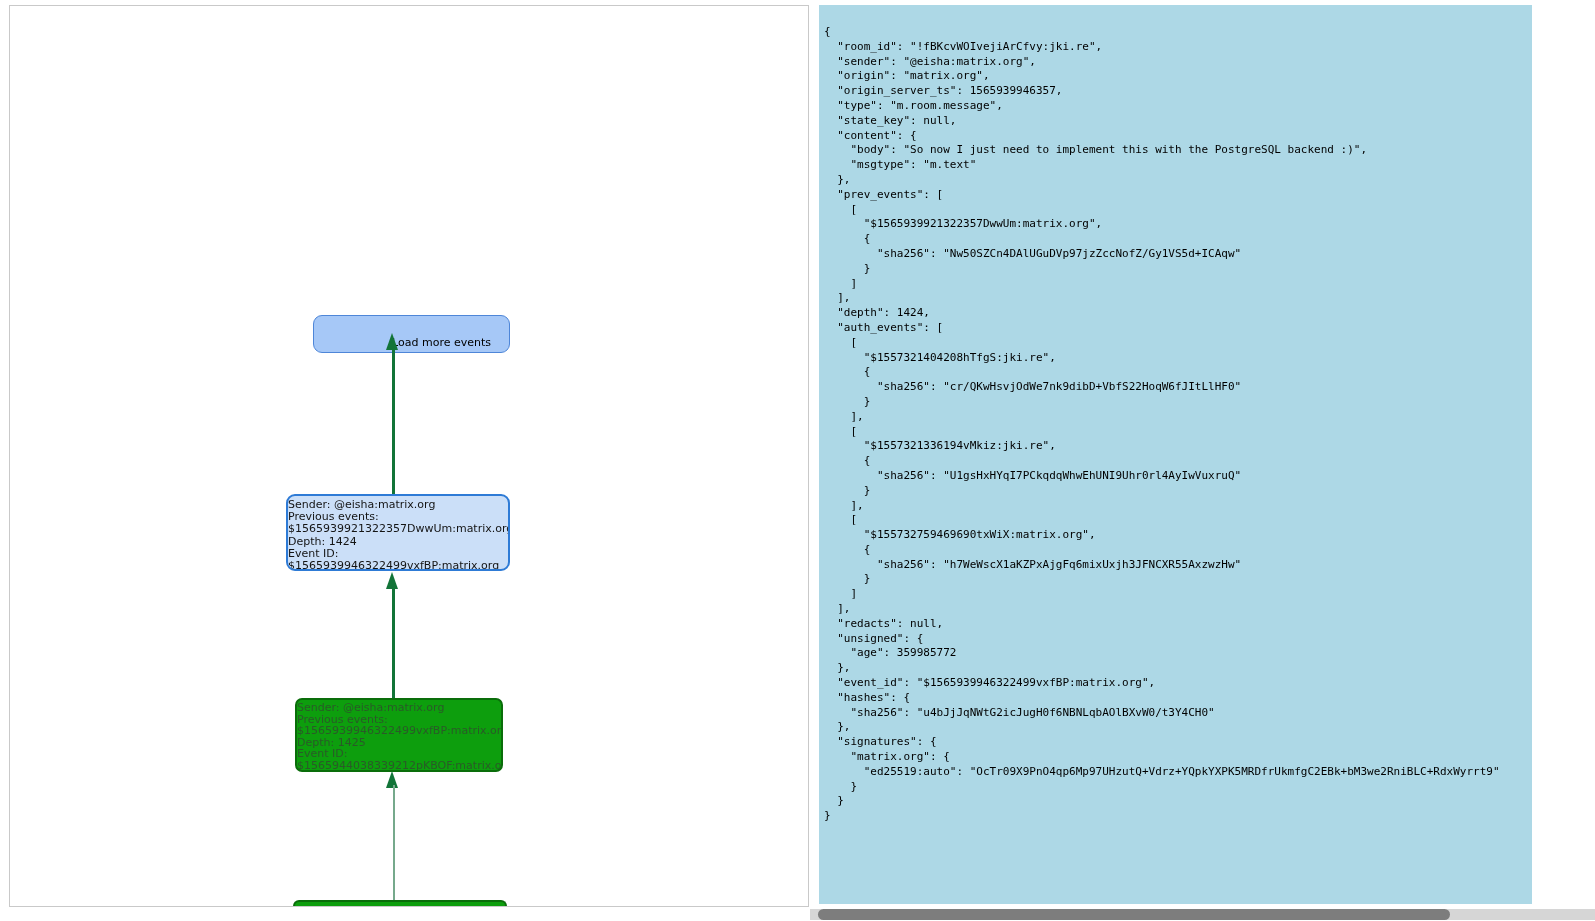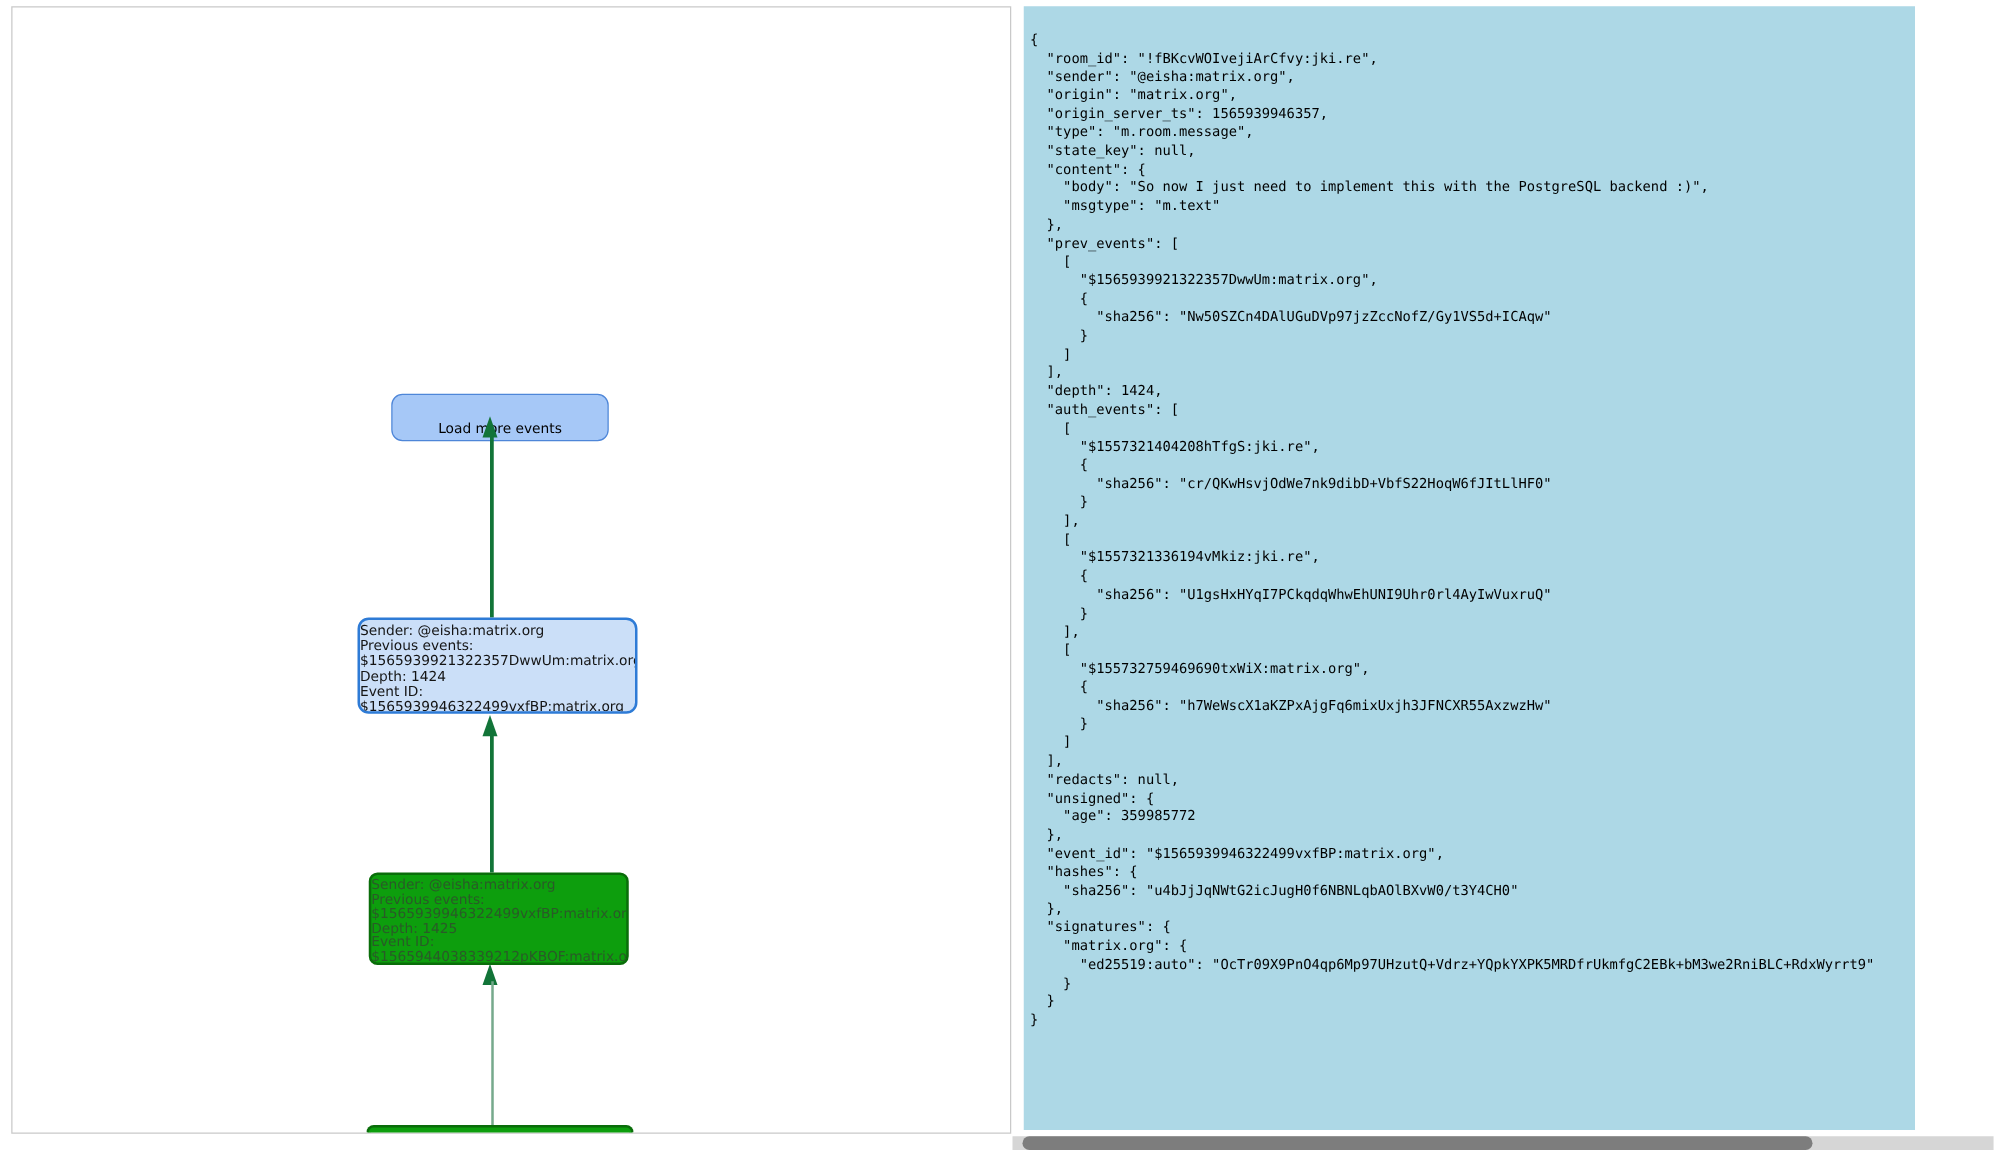--- a/index.html
+++ b/index.html
@@ -2,24 +2,24 @@
 <html><head>
 <meta charset="utf-8">
 <style>
   html,body{margin:0;padding:0;background:#ffffff;}
   .stage{position:relative;width:1595px;height:921px;font-family:"DejaVu Sans",sans-serif;overflow:hidden;}
 
   
   .graph-panel{position:absolute;left:9px;top:5px;width:798px;height:900px;
     background:#ffffff;border:1px solid #c9c9c9;box-sizing:content-box;}
 
-  .load-more{position:absolute;left:303px;top:309px;width:174px;height:19px;
+  .load-more{position:absolute;left:303px;top:309px;width:197px;height:19px;
     background:#a6c8f7;border:1px solid #4e86d8;border-radius:9px;
     font-family:"DejaVu Sans",sans-serif;font-size:11px;line-height:17px;
-    color:#000;text-align:center;padding:18px;cursor:pointer;}
+    color:#000;text-align:right;padding:18px;cursor:pointer;}
 
   .edge{position:absolute;width:3px;background:#127438;}
   .e1{left:382px;top:338px;height:150px;}
   .e2{left:382px;top:579px;height:113px;}
   .e3{left:383px;top:779px;height:115px;width:2px;background:#76a98c;}
 
   .arrowhead{position:absolute;width:0;height:0;
     border-left:6px solid transparent;border-right:6px solid transparent;
     border-bottom:17px solid #127438;}
   .ah1{left:376px;top:327px;}

